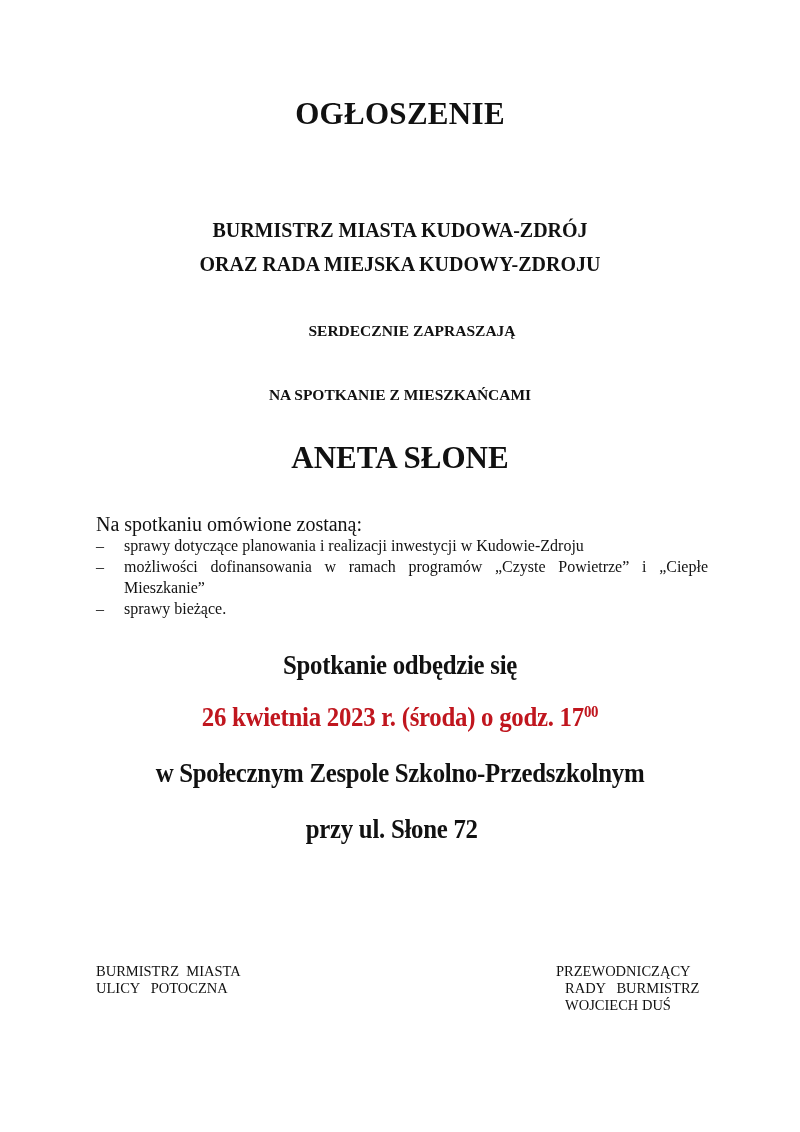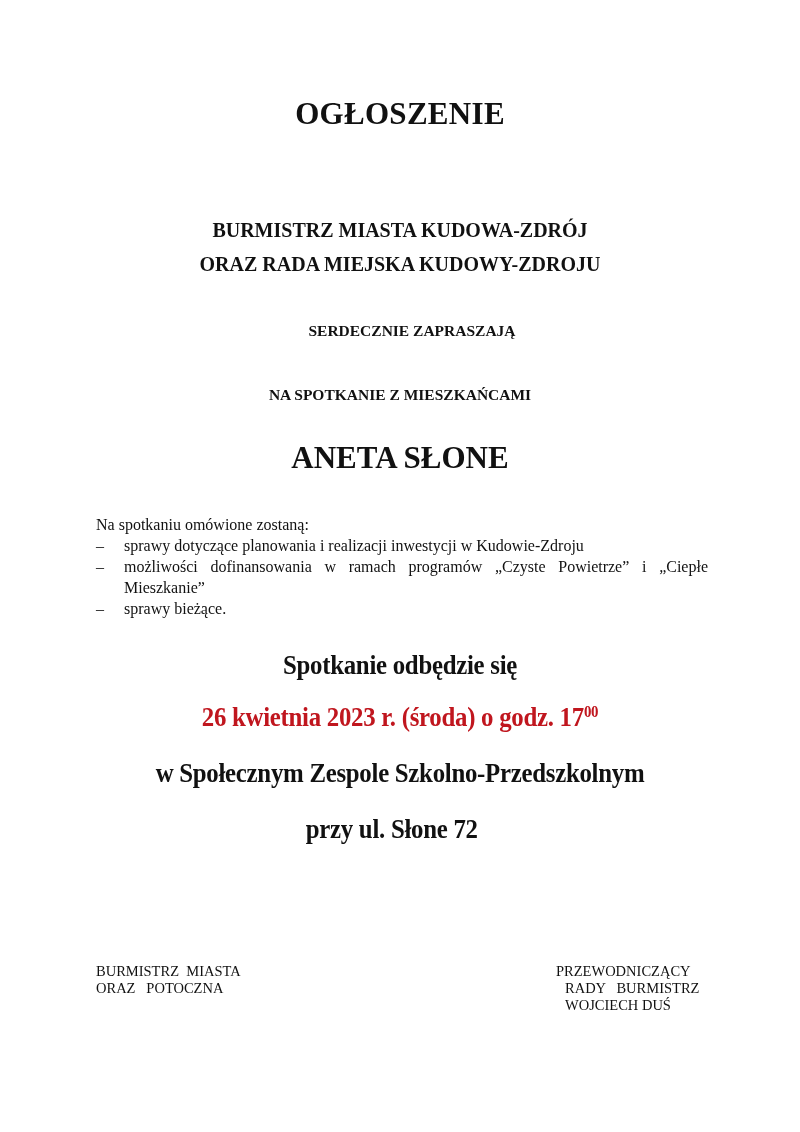--- a/index.html
+++ b/index.html
@@ -4,21 +4,21 @@
 <style>
   html, body { margin: 0; padding: 0; background: #ffffff; }
   body { width: 800px; height: 1132px; position: relative; overflow: hidden;
          font-family: "Liberation Serif", "DejaVu Serif", serif; color: #111111; }
   .abs { position: absolute; white-space: nowrap; }
   .center { left: 0; width: 800px; text-align: center; }
   .title { top: 96px; font-size: 31px; font-weight: bold; letter-spacing: 0.3px; }
   .h2 { font-size: 20px; font-weight: bold; }
   .h3 { font-size: 15.5px; font-weight: bold; }
   .street { top: 440px; font-size: 31px; font-weight: bold; }
-  .body { font-size: 16px; line-height: 21px; }
+  .body { font-size: 20px; line-height: 21px; }
   .intro { left: 96px; top: 514px; }
   .list { position: absolute; left: 96px; top: 535px; width: 612px; margin: 0; padding: 0; list-style: none; }
   .list li { position: relative; padding-left: 28px; font-size: 16px; line-height: 21px; text-align: justify; }
   .list li .dash { position: absolute; left: 0; top: 0; }
   .big { font-size: 27px; font-weight: bold; letter-spacing: -0.3px; transform: scaleX(0.92); transform-origin: center; }
   .red { color: #c0161e; }
   sup { font-size: 60%; vertical-align: 0.55em; line-height: 0; }
   .sig { font-size: 14.5px; line-height: 17px; text-transform: none; }
   .sig-left { left: 96px; top: 963px; }
   .sig-right { left: 556px; top: 963px; }
@@ -61,21 +61,21 @@
   <div class="abs center big red" style="top:702px;">
     <span>26 kwietnia 2023  r. (środa)  o godz. 17</span><sup>00</sup>
   </div>
 
   <div class="abs center big" style="top:758px;">w Społecznym Zespole Szkolno-Przedszkolnym</div>
 
   <div class="abs center big" style="top:814px; padding-right:18px; box-sizing:border-box;">przy ul. Słone 72</div>
 
   <div class="abs sig sig-left">
     <div style="white-space: pre;">BURMISTRZ  MIASTA</div>
-    <div style="white-space: pre;">ORAZ   POTOCZNA</div>
+    <div style="white-space: pre;">ULICY   POTOCZNA</div>
   </div>
 
   <div class="abs sig sig-right">
     <div style="white-space: pre;">PRZEWODNICZĄCY</div>
     <div style="white-space: pre;">RADY   BURMISTRZ</div>
     <div style="white-space: pre;">WOJCIECH DUŚ</div>
   </div>
 
 </div>
 

